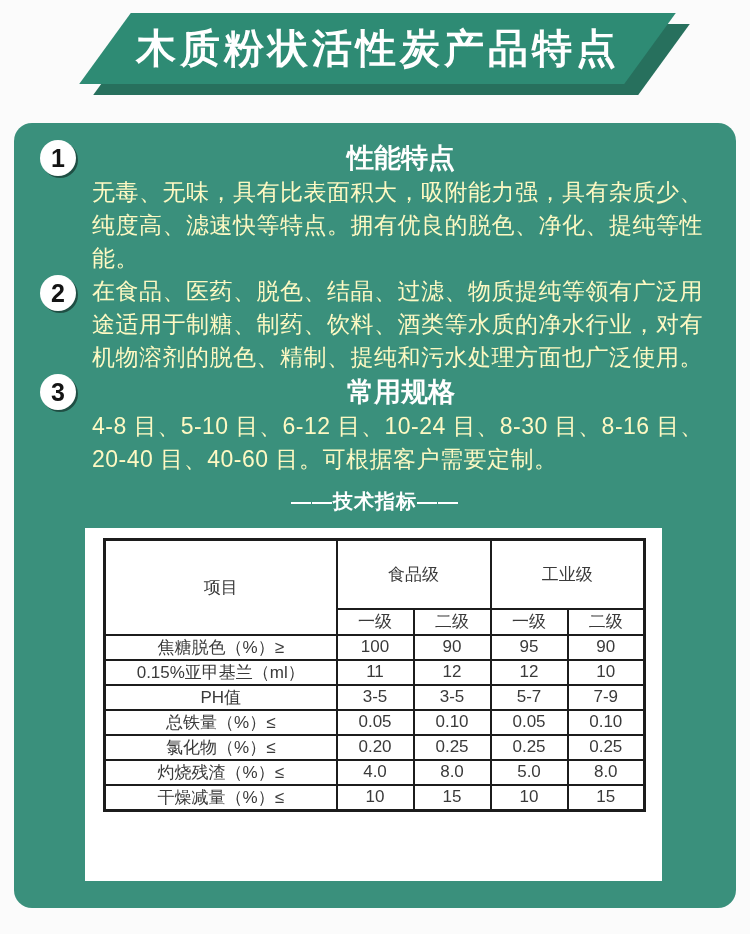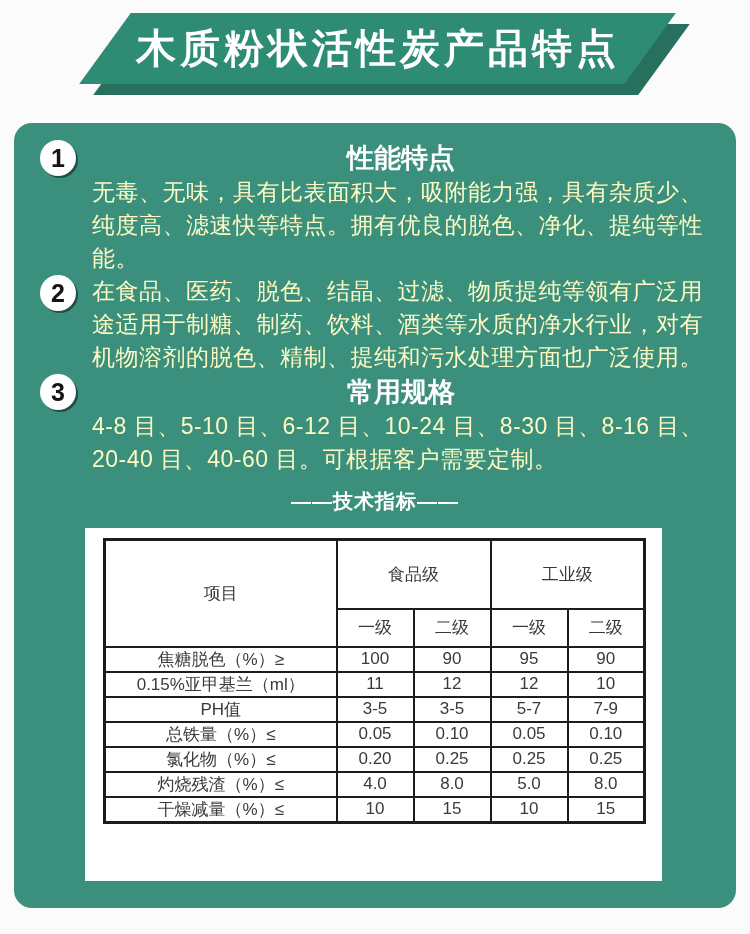--- a/index.html
+++ b/index.html
@@ -71,21 +71,21 @@
     table-layout:fixed;
   }
   table.spec th, table.spec td {
     border:2px solid #1c1c1c;
     text-align:center; vertical-align:middle;
     font-weight:normal;
     padding:0 2px;
     overflow:hidden; white-space:nowrap;
   }
   tr.group-row  th { height:69px; }
-  tr.sub-row    th { height:38px; }
+  tr.sub-row    th { height:26px; }
   tbody tr      td { height:19px; }
   col.c-item { width:232px; }
   col.c-val  { width:77px; }
 </style>
 </head>
 <body>
 
 <div class="page">
 
   <div class="banner-wrap">

